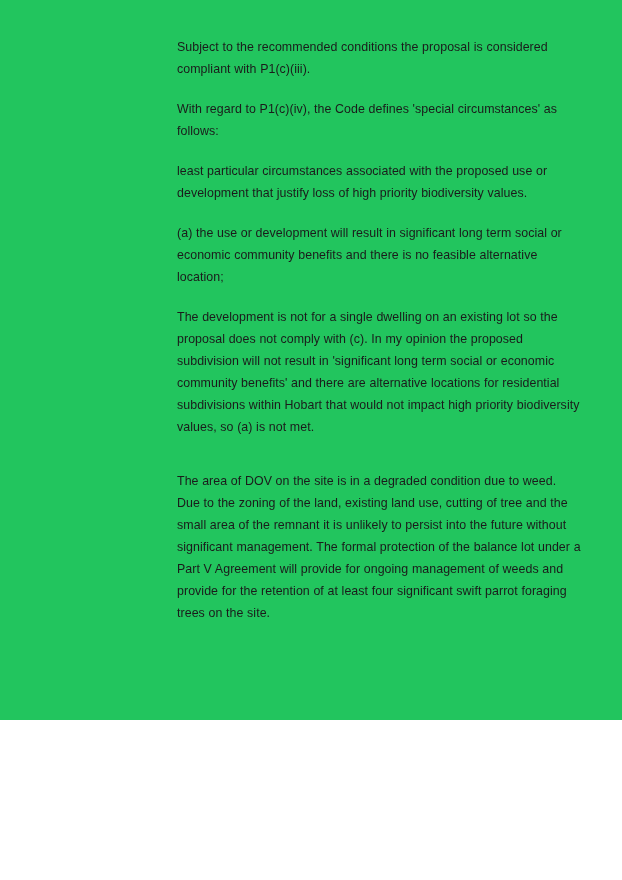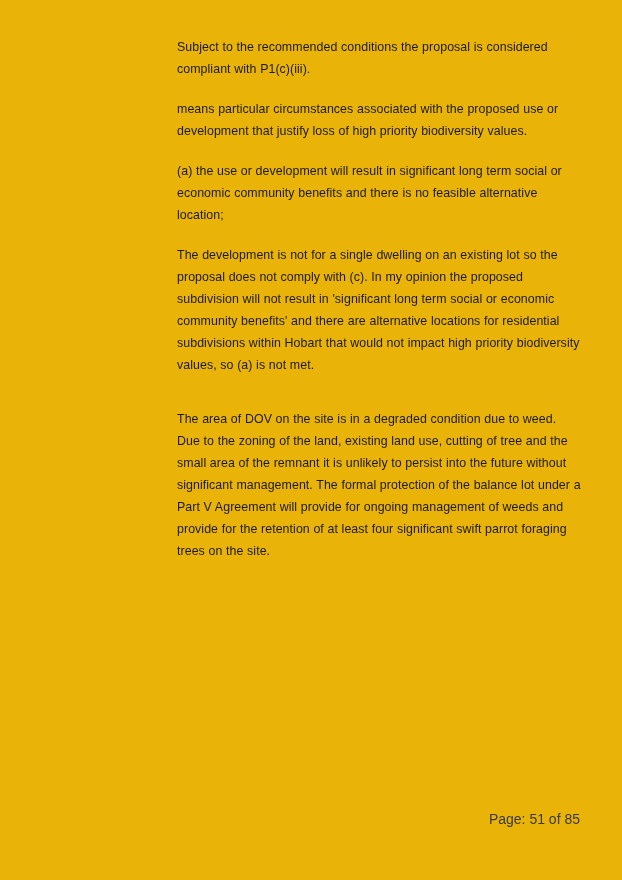--- a/index.html
+++ b/index.html
@@ -6,22 +6,22 @@
     margin: 0;
     padding: 0;
     background: #ffffff;
   }
   body {
     font-family: "Liberation Sans", sans-serif;
   }
   .page {
     position: relative;
     width: 622px;
-    height: 880px;
-    background: #eab308;
+    height: 720px;
+    background: #22c55e;
     overflow: hidden;
     box-sizing: border-box;
   }
   .content {
     position: absolute;
     left: 177px;
     top: 36px;
     width: 404px;
   }
   .para {
@@ -48,21 +48,22 @@
     white-space: nowrap;
   }
 </style>
 </head>
 <body>
 
 <div class="page">
 
   <div class="content">
     <p class="para">Subject to the recommended conditions the proposal is considered compliant with P1(c)(iii).</p>
-    <p class="para">means particular circumstances associated with the proposed use or development that justify loss of high priority biodiversity values.</p>
+    <p class="para">With regard to P1(c)(iv), the Code defines 'special circumstances' as follows:</p>
+    <p class="para">least particular circumstances associated with the proposed use or development that justify loss of high priority biodiversity values.</p>
     <p class="para">(a) the use or development will result in significant long term social or economic community benefits and there is no feasible alternative location;</p>
     <p class="para">The development is not for a single dwelling on an existing lot so the proposal does not comply with (c). In my opinion the proposed subdivision will not result in 'significant long term social or economic community benefits' and there are alternative locations for residential subdivisions within Hobart that would not impact high priority biodiversity values, so (a) is not met.</p>
     <p class="para">The area of DOV on the site is in a degraded condition due to weed. Due to the zoning of the land, existing land use, cutting of tree and the small area of the remnant it is unlikely to persist into the future without significant management. The formal protection of the balance lot under a Part V Agreement will provide for ongoing management of weeds and provide for the retention of at least four significant swift parrot foraging trees on the site.</p>
 
   </div>
 
   <div class="footer">Page: 51 of 85</div>
 
 </div>
 

